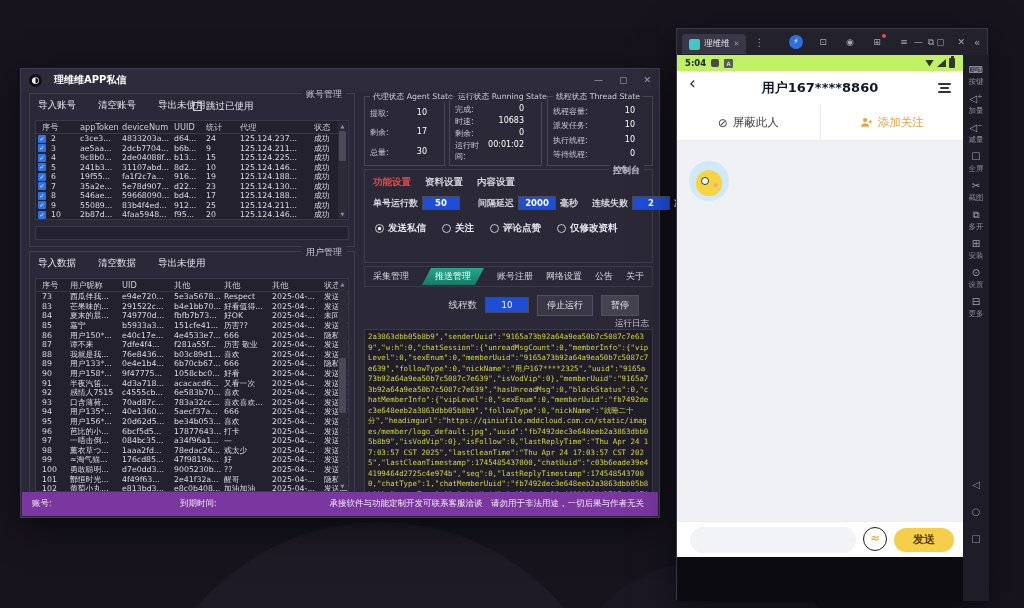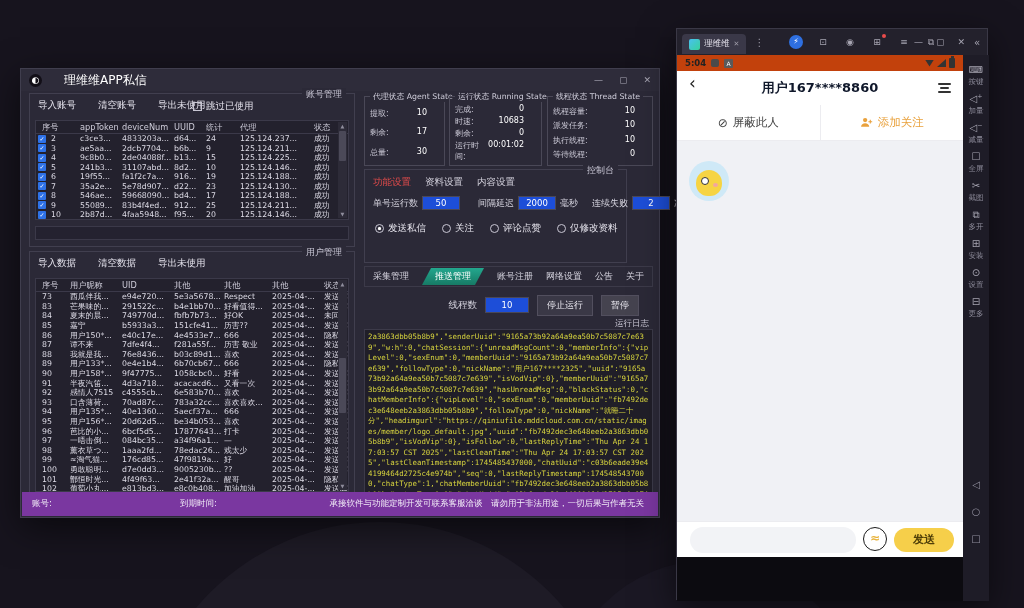--- a/index.html
+++ b/index.html
@@ -14,21 +14,21 @@
   .bg-circle2 { position:absolute; left:560px; top:560px; width:300px; height:300px;
     border-radius:50%; background:#1b1824; }
 
   
   #app { position:absolute; left:20px; top:68px; width:640px; height:450px;
     background:#2b2937; border:1px solid #403e4e; box-shadow:0 10px 34px rgba(0,0,0,.55); }
   .titlebar { position:absolute; left:0; top:0; right:0; height:22px; background:#2e2c3a;
     display:flex; align-items:center; padding:0 8px; }
   .app-icon { width:13px; height:13px; border-radius:50%; background:#120f17; color:#fff;
     font-size:9px; line-height:12px; text-align:center; }
-  .app-title { margin-left:22px; font-size:12px; font-weight:normal; color:#ffffff; }
+  .app-title { margin-left:12px; font-size:10px; font-weight:bold; color:#ffffff; }
   .win-ctrls { margin-left:auto; display:flex; gap:16px; }
   .win-ctrls span { color:#a7a5b2; font-size:9px; cursor:default; }
 
   .group { position:absolute; border:1px solid #413f4f; }
   .group-label { position:absolute; top:-6px; right:8px; background:#2b2937;
     padding:0 4px; font-size:9px; color:#c7c5d3; }
 
   .panel-btns { position:absolute; left:8px; top:5px; display:flex; gap:22px; align-items:center; }
   .flat-btn { font-size:9.5px; color:#e7e5ef; cursor:default; }
   .chk { display:flex; align-items:center; gap:4px; }
@@ -52,21 +52,21 @@
     background:#242230; border:1px solid #3b3949; }
 
   .state-panel { position:absolute; top:27px; height:70px; border:1px solid #4a4857; }
   .state-title { position:absolute; top:-6px; left:5px; background:#2b2937; padding:0 3px;
     font-size:7.8px; color:#cfcdda; white-space:nowrap; }
   .st-rows { position:absolute; left:5px; right:3px; top:7px; bottom:3px;
     display:flex; flex-direction:column; justify-content:space-around; }
   .st-row { display:flex; font-size:8px; color:#c9c7d4; }
   .st-v { margin-left:auto; margin-right:14px; color:#ffffff; }
 
-  .console { left:343px; top:100px; width:263px; height:94px; }
+  .console { left:343px; top:100px; width:289px; height:94px;font-weight:bold; }
   .con-tabs { position:absolute; left:8px; top:6px; display:flex; gap:14px; }
   .con-tab { font-size:9.5px; color:#d5d3de; cursor:default; }
   .con-tab.active { color:#e14b4b; }
   .con-fields { position:absolute; left:8px; top:26px; right:4px; display:flex; align-items:center; }
   .cfield { display:flex; align-items:center; gap:4px; margin-right:14px; }
   .cfield .flabel, .cfield .fsuffix { font-size:9px; color:#d5d3de; white-space:nowrap; }
   .tin { display:inline-block; background:#1d4ed8; border:1px solid #4a4857; color:#fff;
     font-size:8.5px; text-align:center; height:14px; line-height:12px; }
   .radios { position:absolute; left:10px; top:52px; display:flex; gap:16px; align-items:center; }
   .radio { display:flex; align-items:center; gap:4px; }
@@ -116,21 +116,21 @@
     line-height:14px; text-align:center; }
   .emu-ic[data-name="boost-icon"] { background:#2e6fe0; color:#fff; border-radius:50%; font-size:8px; }
   .emu-ic.has-badge::after { content:""; position:absolute; top:-1px; right:-2px; width:4px; height:4px;
     border-radius:50%; background:#e84b4b; }
   .emu-winctrls { position:absolute; right:22px; top:0; height:26px; display:flex; align-items:center; gap:13px; }
   .emu-winctrls span { color:#a7a5b2; font-size:9px; }
   .emu-collapse { position:absolute; right:7px; top:0; height:26px; display:flex; align-items:center;
     color:#a7a5b2; font-size:10px; }
 
   .phone { position:absolute; left:0; top:26px; width:286px; height:546px; background:#ffffff; overflow:hidden; }
-  .p-status { position:absolute; left:0; top:0; right:0; height:16px; background:#c2410c;
+  .p-status { position:absolute; left:0; top:0; right:0; height:16px; background:#bef264;
     display:flex; align-items:center; padding:0 8px; gap:5px; }
   .p-time { font-size:8.5px; color:#222; font-weight:bold; }
   .p-sq { width:8px; height:8px; background:#4a4a4a; border-radius:2px; }
   .p-abox { width:9px; height:9px; background:#5a5a5a; border-radius:1px; color:#fff;
     font-size:6px; line-height:9px; text-align:center; }
   .p-staticons { margin-left:auto; display:flex; align-items:center; gap:3px; }
   .wifi { width:9px; height:7px; background:#333; clip-path:polygon(0 0,100% 0,50% 100%); }
   .signal { width:9px; height:8px; background:#333; clip-path:polygon(100% 0,100% 100%,0 100%); }
   .battery { width:6px; height:10px; background:#333; border-radius:1px; position:relative; }
   .battery::before { content:""; position:absolute; top:-2px; left:1.5px; width:3px; height:2px; background:#333; }

